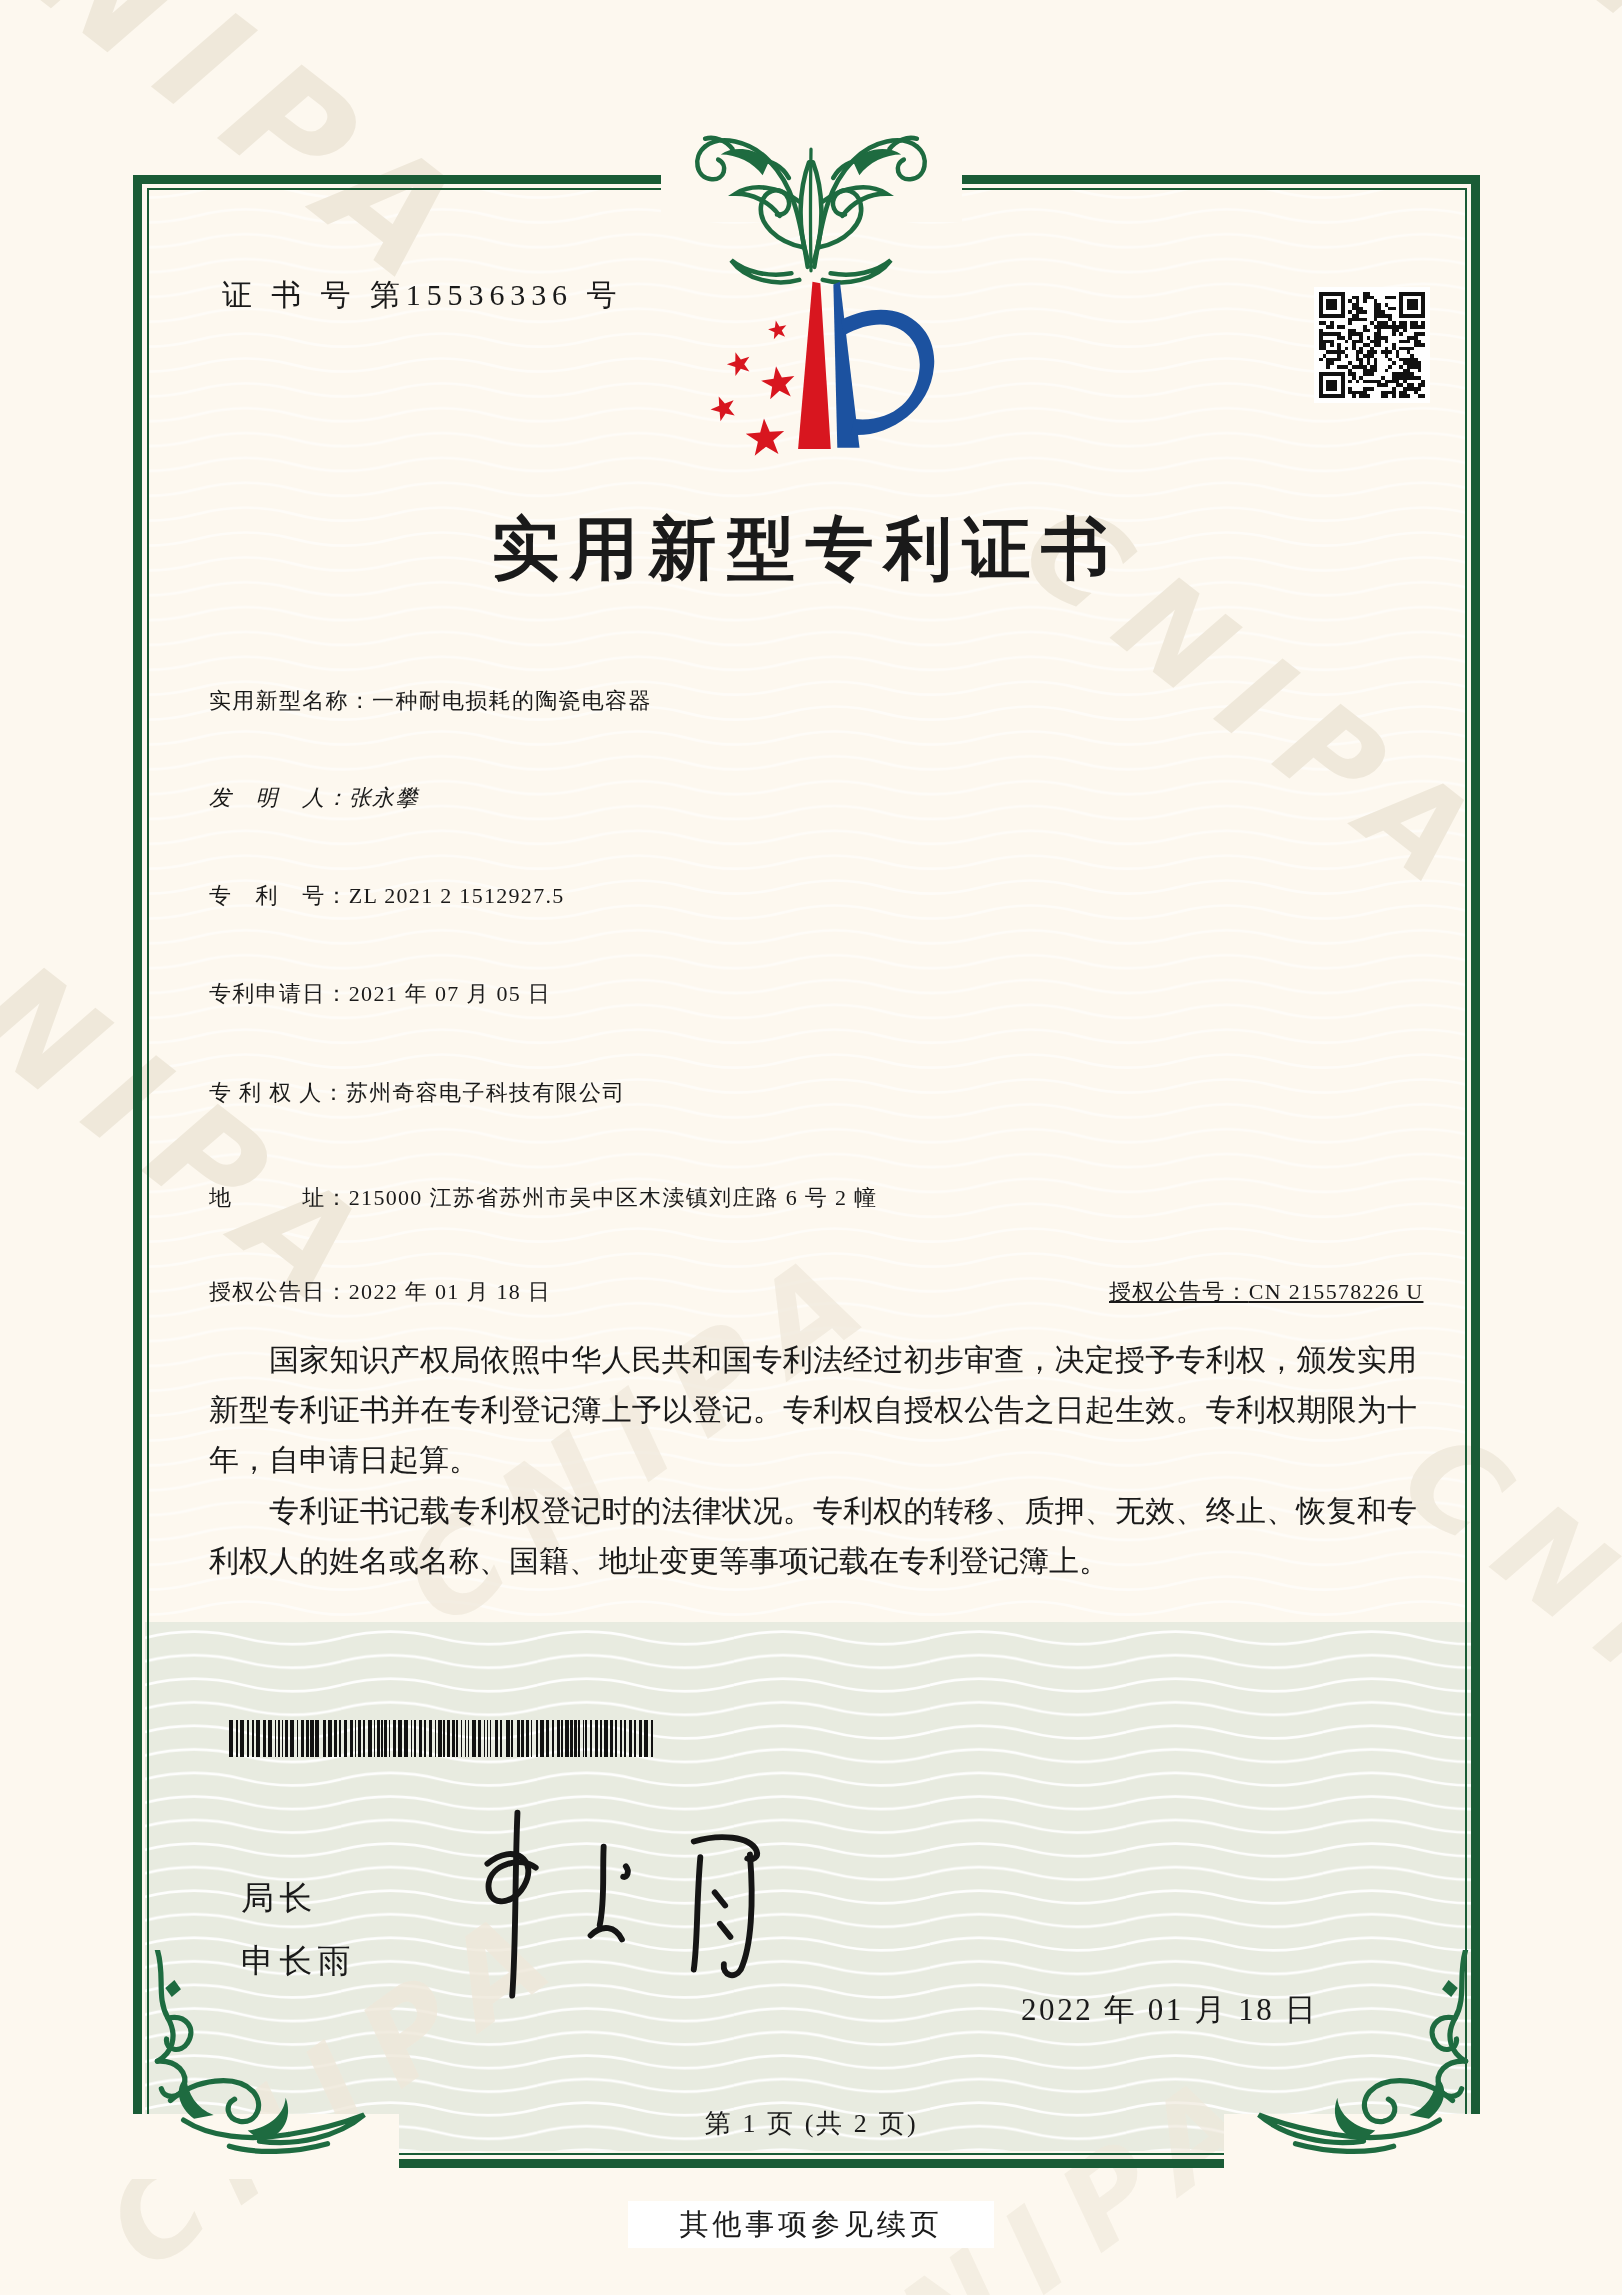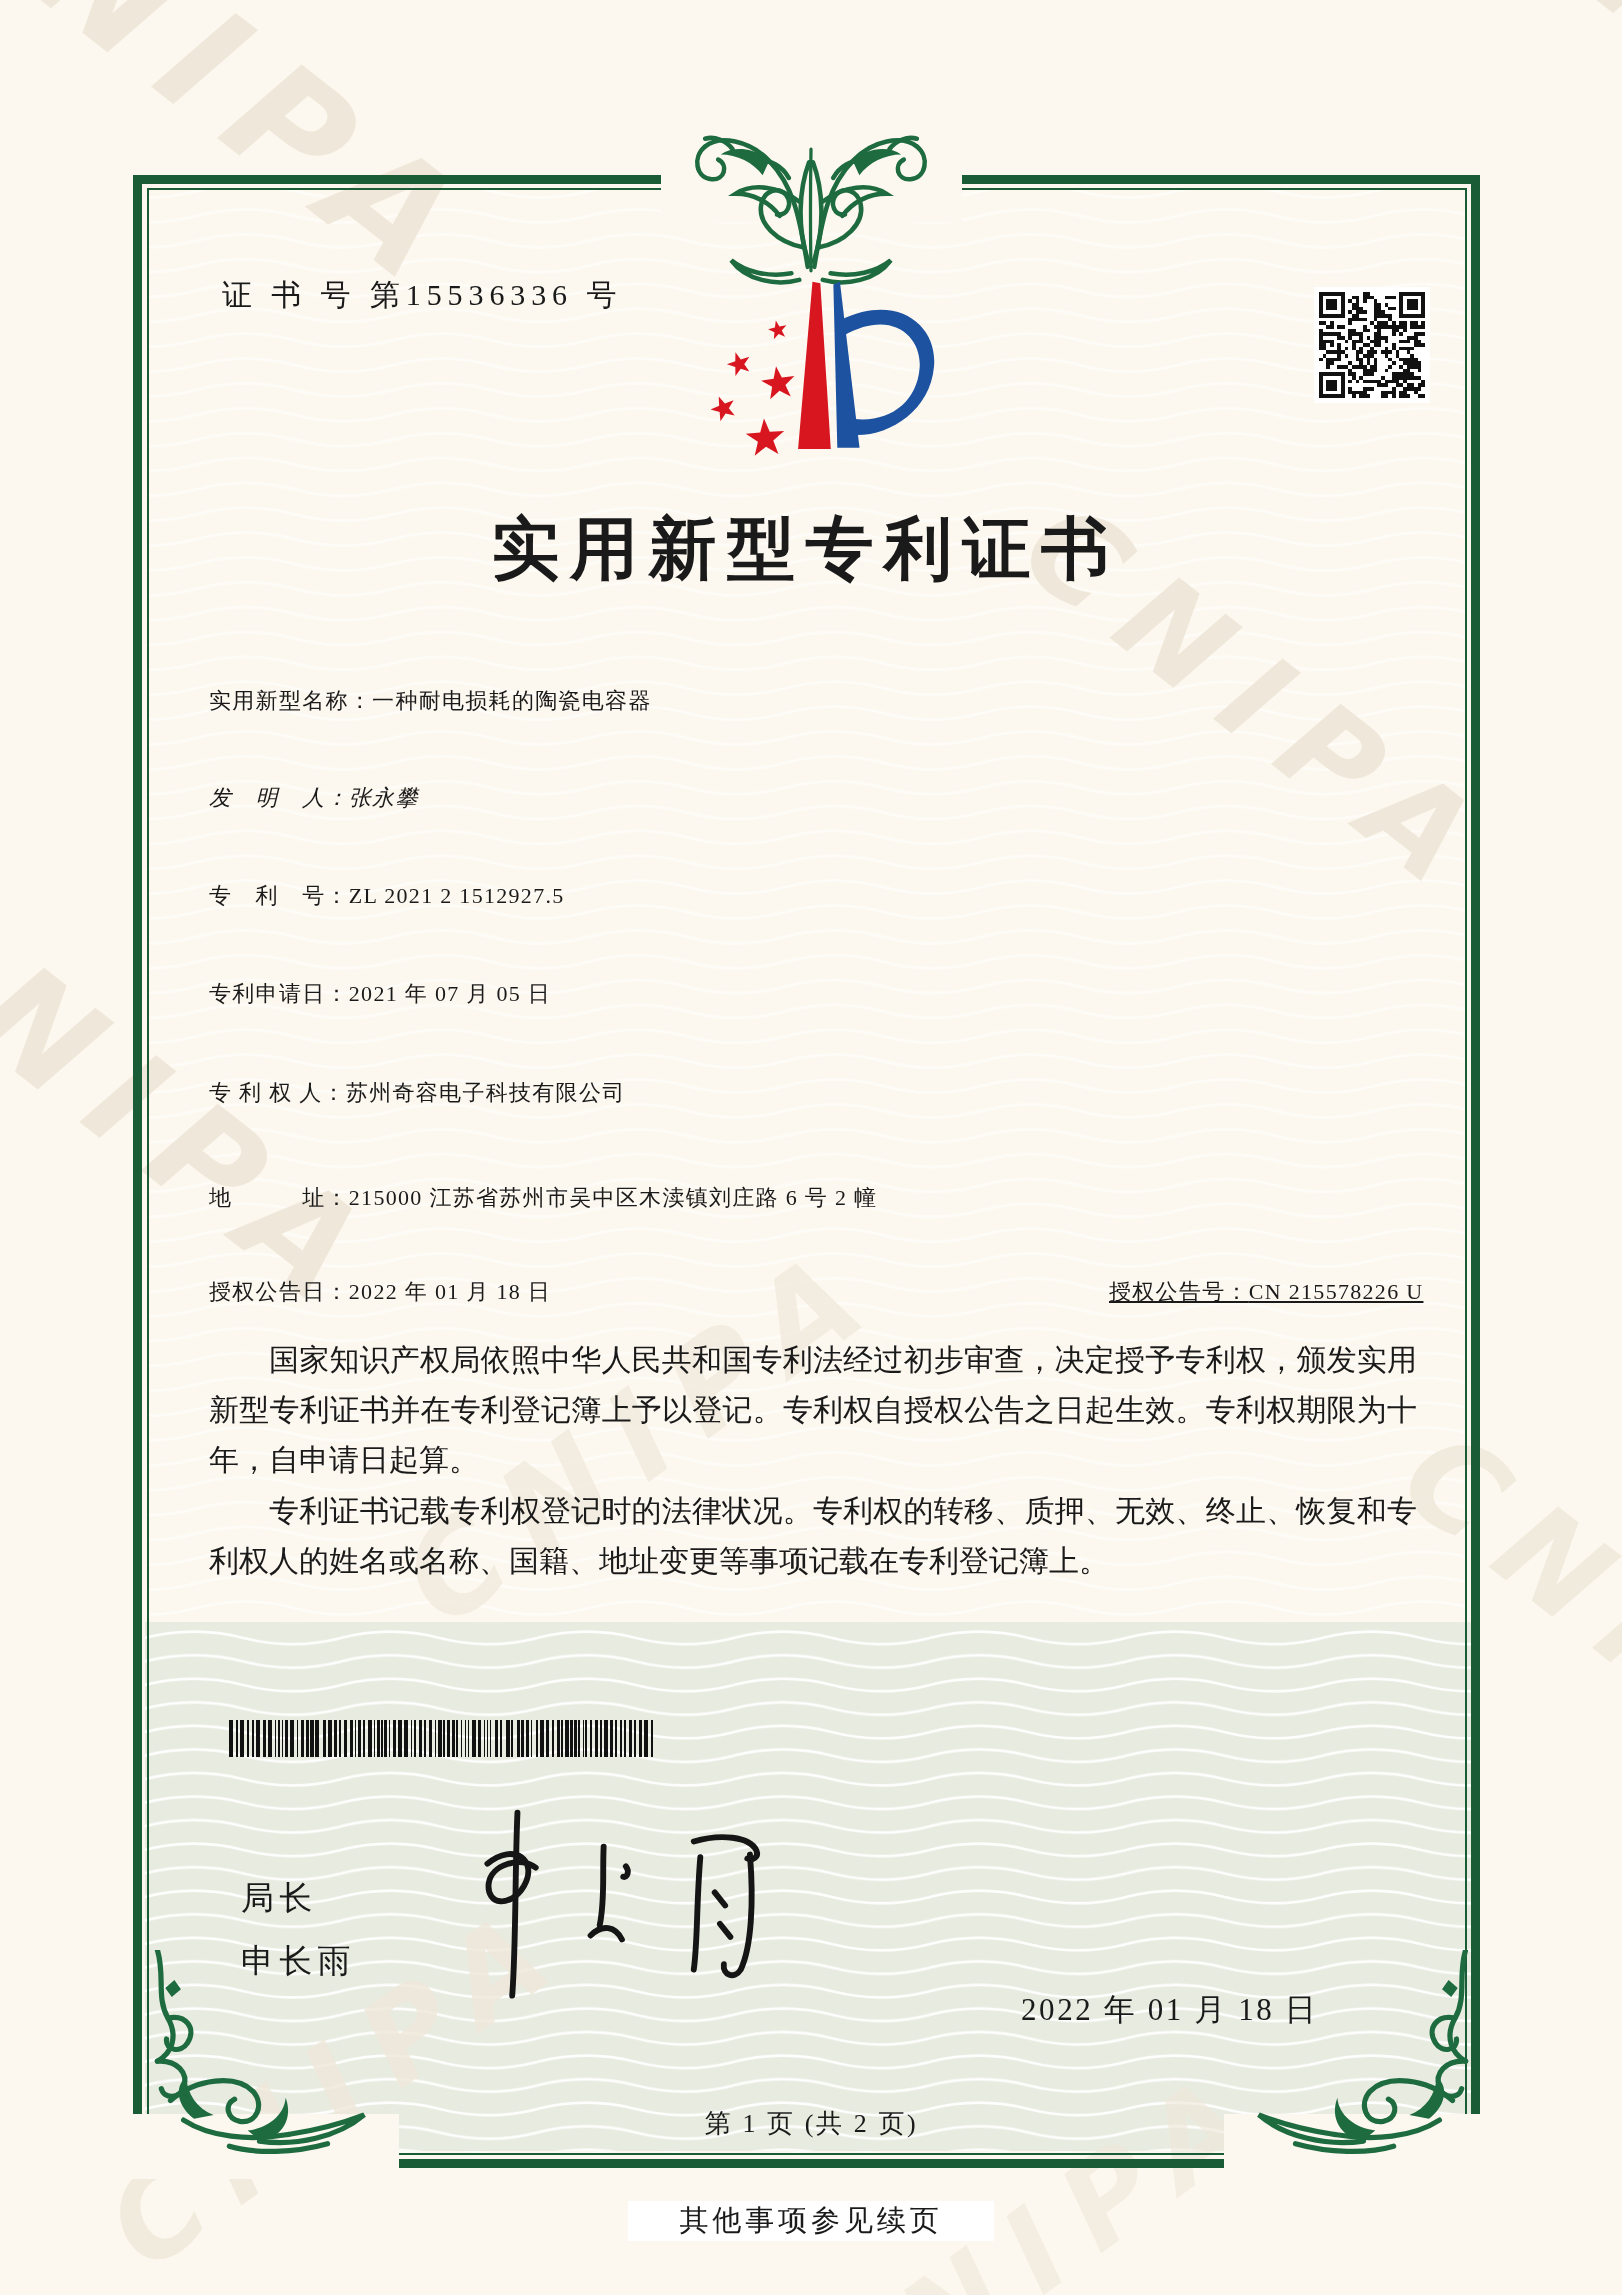--- a/index.html
+++ b/index.html
@@ -79,21 +79,21 @@
     font-size:30px;line-height:50px;
     text-align:justify;
   }
   .body-text p{margin:0 0 1.3px 0;text-indent:2em;}
   .barcode-box{left:229px;top:1720px;width:429px;height:37px;z-index:10;}
   .officer{left:241px;top:1866px;font-family:"DejaVu Sans","Liberation Sans",sans-serif;font-size:33px;letter-spacing:5.2px;line-height:63px;}
   .signature-box{left:419px;top:1801px;width:432px;height:209px;}
   .grant-date{left:1021px;top:1989px;font-size:31px;letter-spacing:2.6px;}
   .page-info{left:0;top:2106px;width:1623px;text-align:center;font-size:26px;letter-spacing:2.6px;}
   .note-box{
-    left:628px;top:2201px;width:366px;height:40px;
+    left:628px;top:2201px;width:366px;height:47px;
     background:#ffffff;
     display:flex;align-items:center;justify-content:center;
     font-size:29px;letter-spacing:3.9px;
     z-index:10;
   }
 </style>
 </head>
 <body>
 
 <div class="page">

